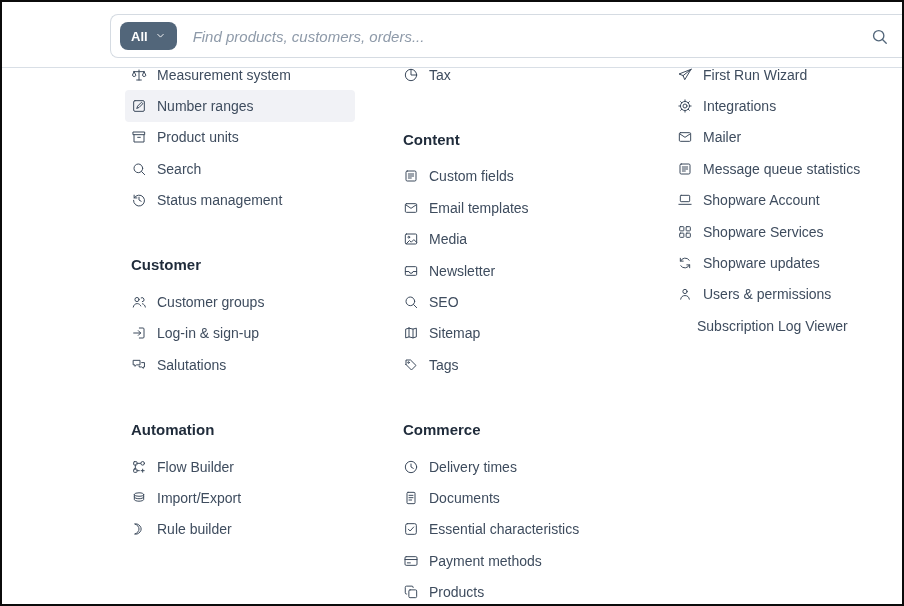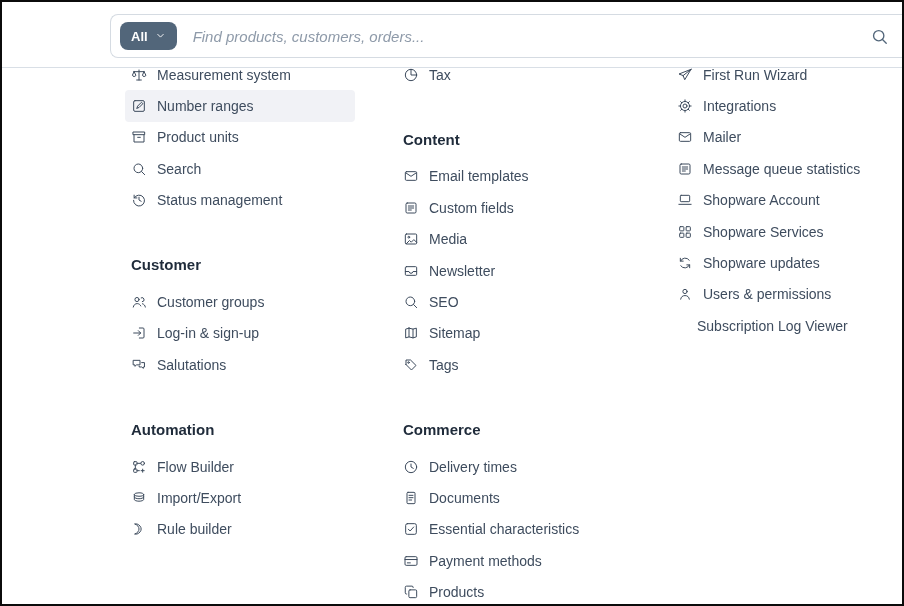--- a/index.html
+++ b/index.html
@@ -185,31 +185,31 @@
         <div class="item">
           <span class="ico"><svg viewBox="0 0 24 24">
               <circle cx="12" cy="12" r="8.5"></circle>
               <path d="M12 3.5V12h8.5"></path>
             </svg></span>
           <span class="lbl">Tax</span>
         </div>
         <div class="sec-heading">Content</div>
         <div class="item">
           <span class="ico"><svg viewBox="0 0 24 24">
+              <rect x="4.5" y="4.5" width="15" height="15" rx="1.8"></rect>
+              <path d="M8 9h8M8 12h8M8 15h4.5"></path>
+            </svg></span>
+          <span class="lbl">Custom fields</span>
+        </div>
+        <div class="item">
+          <span class="ico"><svg viewBox="0 0 24 24">
               <rect x="3.5" y="5.5" width="17" height="13" rx="1.6"></rect>
               <path d="M4.5 7.5l7.5 5 7.5-5"></path>
             </svg></span>
           <span class="lbl">Email templates</span>
-        </div>
-        <div class="item">
-          <span class="ico"><svg viewBox="0 0 24 24">
-              <rect x="4.5" y="4.5" width="15" height="15" rx="1.8"></rect>
-              <path d="M8 9h8M8 12h8M8 15h4.5"></path>
-            </svg></span>
-          <span class="lbl">Custom fields</span>
         </div>
         <div class="item">
           <span class="ico"><svg viewBox="0 0 24 24">
               <rect x="3.5" y="4.5" width="17" height="15" rx="1.6"></rect>
               <circle cx="8.7" cy="9.3" r="1.3"></circle>
               <path d="M5 19l4.8-4.8 2.6 2.6 3.9-3.9 4.2 4.2"></path>
             </svg></span>
           <span class="lbl">Media</span>
         </div>
         <div class="item">

